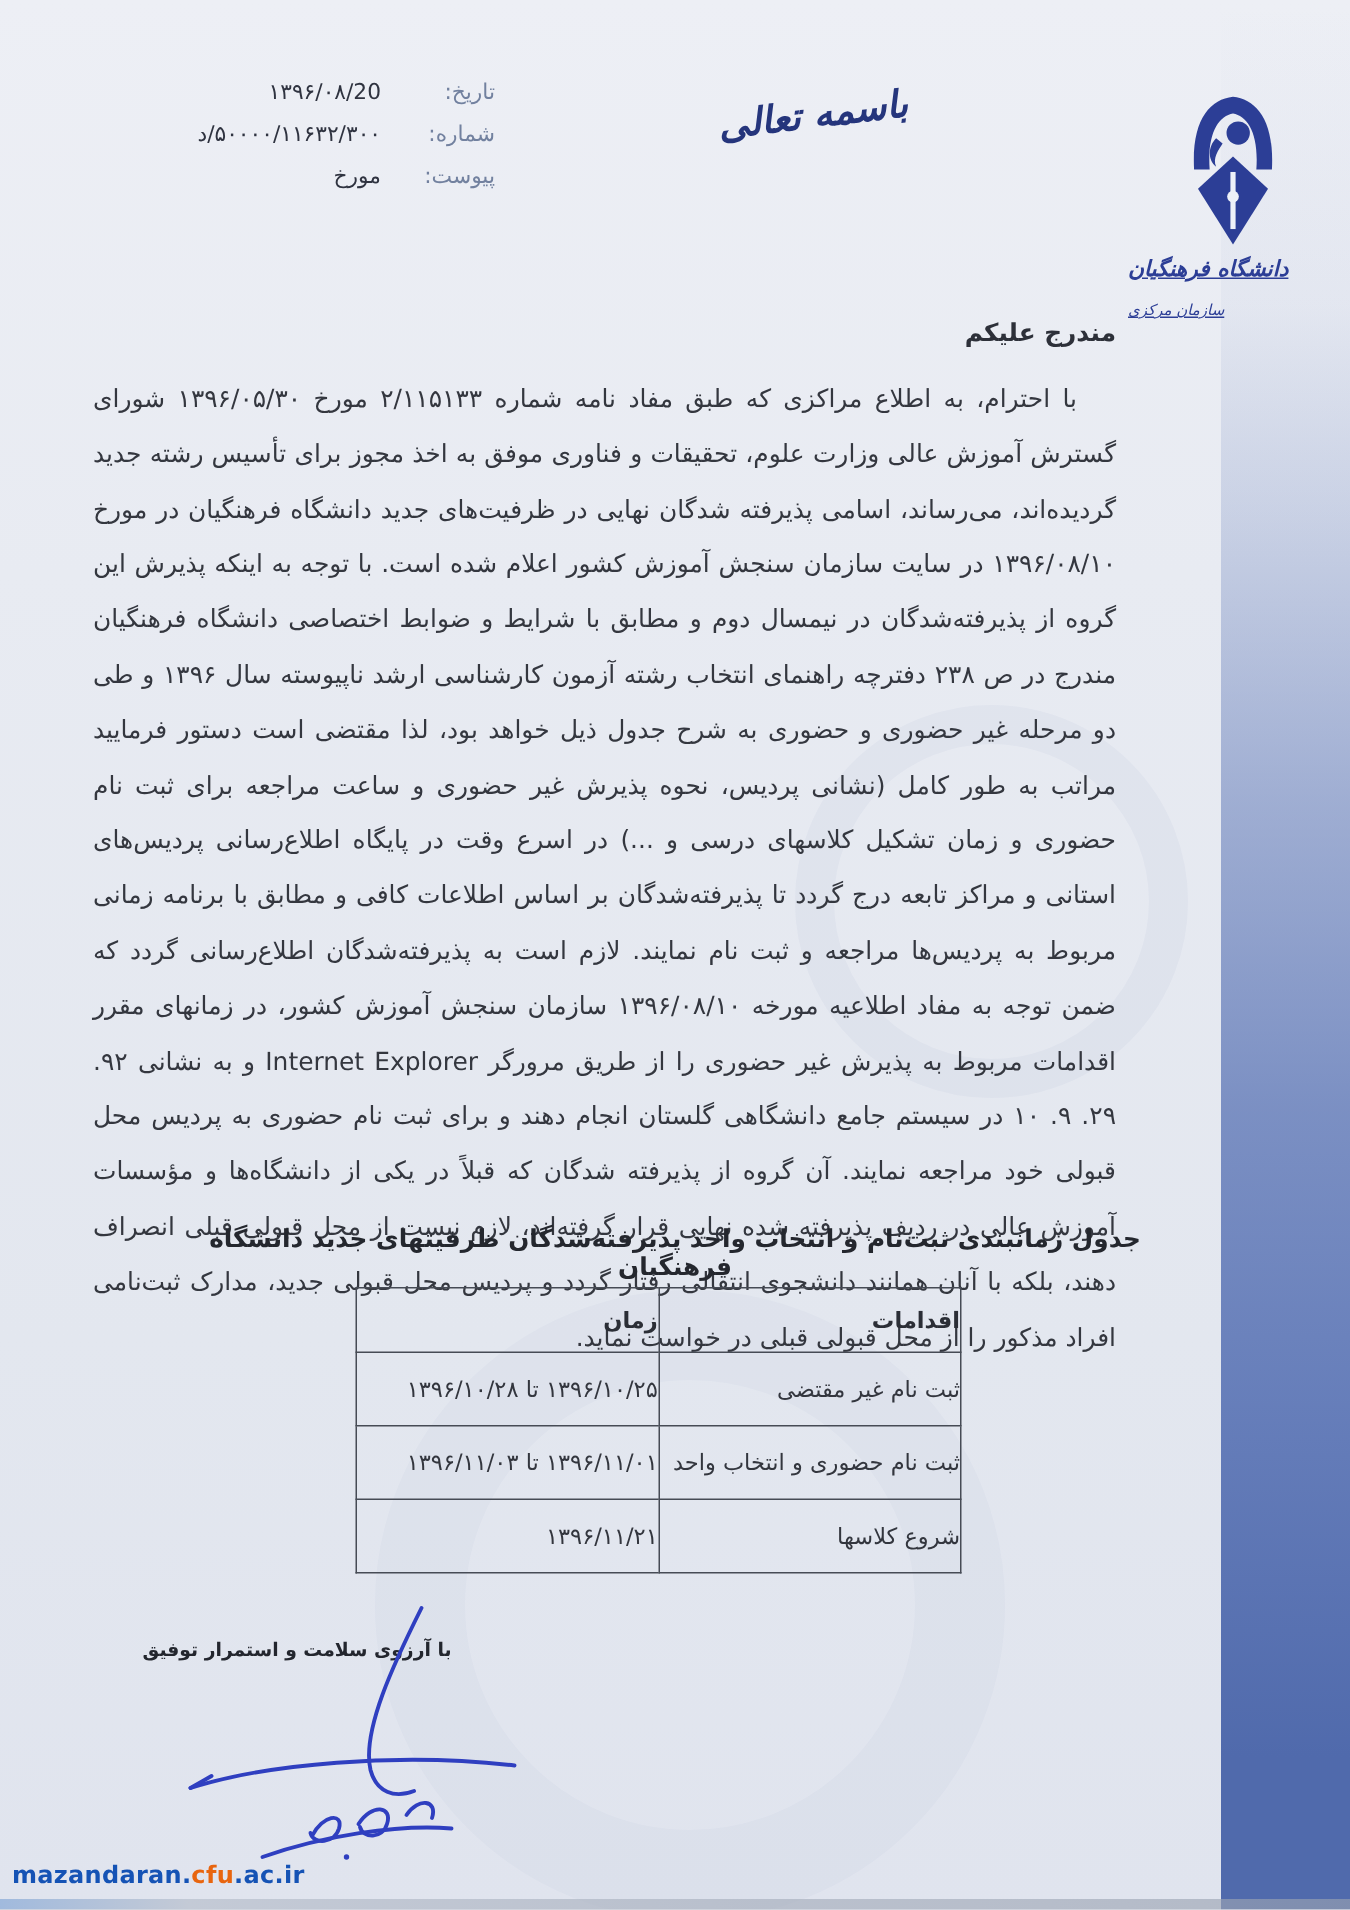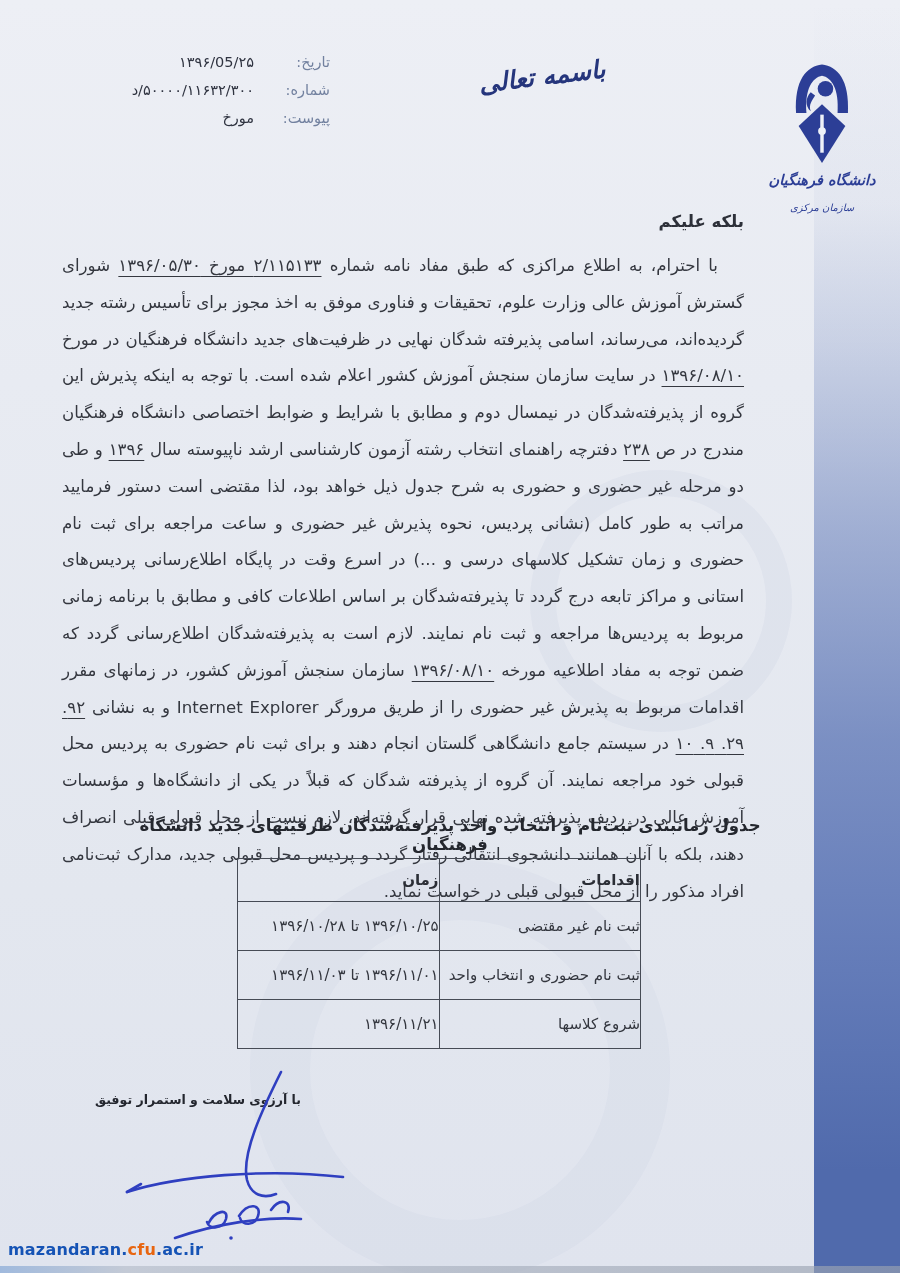--- a/index.html
+++ b/index.html
@@ -18,30 +18,30 @@
   .meta{position:absolute;top:54px;left:30px;width:300px;direction:rtl;}
   .meta-row{display:flex;align-items:baseline;margin-bottom:12px;}
   .meta-label{color:#72819f;font-size:14.5px;width:62px;flex:0 0 auto;}
   .meta-value{color:#2f3340;font-size:14.5px;margin-right:14px;letter-spacing:.5px;}
   .ltr-override{direction:ltr;unicode-bidi:bidi-override;display:inline-block;}
   
   .besmellah{position:absolute;top:62px;left:442px;width:200px;text-align:center;
     font-family:"DejaVu Serif",serif;font-style:italic;font-weight:bold;font-size:25px;
     color:#25357c;transform:rotate(-7deg);}
   
-  .logo{position:absolute;top:42px;left:752px;width:140px;text-align:center;color:#2c3e96;}
+  .logo{position:absolute;top:42px;left:752px;width:140px;text-align:left;color:#2c3e96;text-decoration:underline;}
   .logo svg{display:block;margin:0 auto;}
   .logo-title{font-size:14.5px;font-weight:bold;font-style:italic;margin-top:2px;}
   .logo-sub{font-size:10px;font-style:italic;margin-top:14px;}
   
   .salutation{position:absolute;top:212px;left:62px;width:682px;direction:rtl;
     font-weight:bold;font-size:16.5px;color:#2d3039;}
   .body-par{position:absolute;top:248px;left:62px;width:682px;margin:0;direction:rtl;
     text-align:justify;font-size:16.6px;line-height:36.8px;color:#34373f;text-indent:26px;}
-  .u{text-decoration:underline;text-underline-offset:5px;}
+  .u{text-underline-offset:5px;}
   
   .tbl-title{position:absolute;top:816px;left:120px;width:660px;direction:rtl;
     text-align:center;font-weight:bold;font-size:16.5px;color:#24272e;}
   table.sched{position:absolute;top:858px;left:237px;width:404px;direction:rtl;
     border-collapse:collapse;font-size:15px;color:#33363e;table-layout:fixed;}
   table.sched td,table.sched th{border:1.7px solid #464b55;text-align:right;
     vertical-align:middle;font-weight:normal;padding:0;}
   table.sched th{height:42px;font-weight:bold;color:#2b2e36;}
   table.sched td{height:48px;letter-spacing:.3px;}
   
@@ -67,21 +67,21 @@
 
   <div class="side-strip">
     
     
     
   </div>
 
   <div class="meta">
     <div class="meta-row">
       <span class="meta-label">تاریخ:</span>
-      <span class="meta-value">۱۳۹۶/05/۲۵</span>
+      <span class="meta-value">۱۳۹۶/۰۸/20</span>
     </div>
     <div class="meta-row">
       <span class="meta-label">شماره:</span>
       <span class="meta-value ltr-override">د/۵۰۰۰۰/۱۱۶۳۲/۳۰۰</span>
     </div>
     <div class="meta-row">
       <span class="meta-label">پیوست:</span>
       <span class="meta-value">مورخ</span>
     </div>
   </div>
@@ -96,21 +96,21 @@
         <path d="M47,58 C41,64 40,74 47,80 C44,73 49,67 52,62 Z"></path>
         <path d="M60,72 L87,97 L60,140 L33,97 Z"></path>
       </g>
       <rect x="58" y="84" width="4" height="44" fill="#eef1f8"></rect>
       <circle cx="60" cy="103" r="4.5" fill="#eef1f8"></circle>
     </svg>
     <div class="logo-title">دانشگاه فرهنگیان</div>
     <div class="logo-sub">سازمان مرکزی</div>
   </div>
 
-  <div class="salutation">بلکه علیکم</div>
+  <div class="salutation">مندرج علیکم</div>
 
   <p class="body-par"><span>با احترام، به اطلاع مراکزی که طبق مفاد نامه شماره </span><span class="u">۲/۱۱۵۱۳۳ مورخ ۱۳۹۶/۰۵/۳۰</span><span> شورای گسترش آموزش عالی وزارت علوم، تحقیقات و فناوری موفق به اخذ مجوز برای تأسیس رشته جدید گردیده‌اند، می‌رساند، اسامی پذیرفته شدگان نهایی در ظرفیت‌های جدید دانشگاه فرهنگیان در مورخ </span><span class="u">۱۳۹۶/۰۸/۱۰</span><span> در سایت سازمان سنجش آموزش کشور اعلام شده است. با توجه به اینکه پذیرش این گروه از پذیرفته‌شدگان در نیمسال دوم و مطابق با شرایط و ضوابط اختصاصی دانشگاه فرهنگیان مندرج در ص </span><span class="u">۲۳۸</span><span> دفترچه راهنمای انتخاب رشته آزمون کارشناسی ارشد ناپیوسته سال </span><span class="u">۱۳۹۶</span><span> و طی دو مرحله غیر حضوری و حضوری به شرح جدول ذیل خواهد بود، لذا مقتضی است دستور فرمایید مراتب به طور کامل (نشانی پردیس، نحوه پذیرش غیر حضوری و ساعت مراجعه برای ثبت نام حضوری و زمان تشکیل کلاسهای درسی و ...) در اسرع وقت در پایگاه اطلاع‌رسانی پردیس‌های استانی و مراکز تابعه درج گردد تا پذیرفته‌شدگان بر اساس اطلاعات کافی و مطابق با برنامه زمانی مربوط به پردیس‌ها مراجعه و ثبت نام نمایند. لازم است به پذیرفته‌شدگان اطلاع‌رسانی گردد که ضمن توجه به مفاد اطلاعیه مورخه </span><span class="u">۱۳۹۶/۰۸/۱۰</span><span> سازمان سنجش آموزش کشور، در زمانهای مقرر اقدامات مربوط به پذیرش غیر حضوری را از طریق مرورگر </span><span dir="ltr">Internet Explorer</span><span> و به نشانی </span><span class="u">۹۲. ۲۹. ۹. ۱۰</span><span> در سیستم جامع دانشگاهی گلستان انجام دهند و برای ثبت نام حضوری به پردیس محل قبولی خود مراجعه نمایند. آن گروه از پذیرفته شدگان که قبلاً در یکی از دانشگاه‌ها و مؤسسات آموزش عالی در ردیف پذیرفته شده نهایی قرار گرفته‌اند، لازم نیست از محل قبولی قبلی انصراف دهند، بلکه با آنان همانند دانشجوی انتقالی رفتار گردد و پردیس محل قبولی جدید، مدارک ثبت‌نامی افراد مذکور را از محل قبولی قبلی در خواست نماید.</span></p>
 
   <div class="tbl-title">جدول زمانبندی ثبت‌نام و انتخاب واحد پذیرفته‌شدگان ظرفیتهای جدید دانشگاه فرهنگیان</div>
   <table class="sched">
     <tbody>
         <tr>
       <th>اقدامات</th>
       <th>زمان</th>
     </tr>

